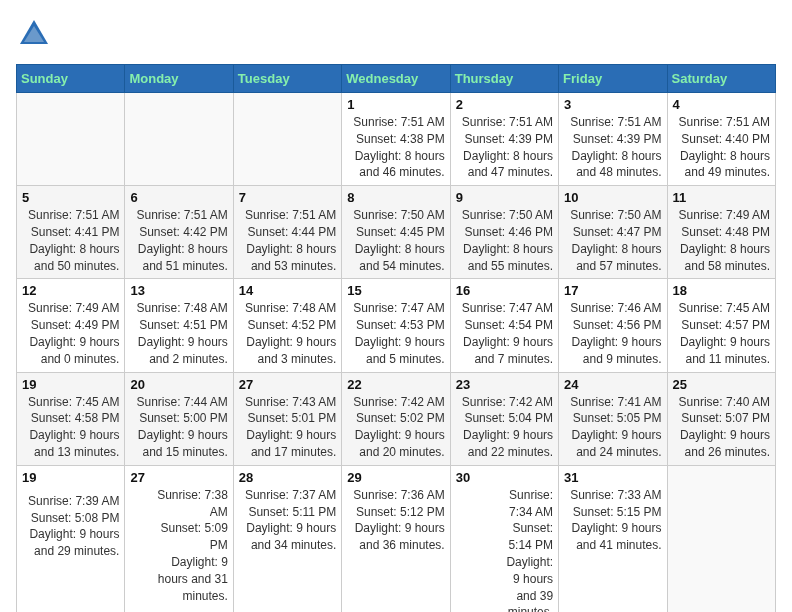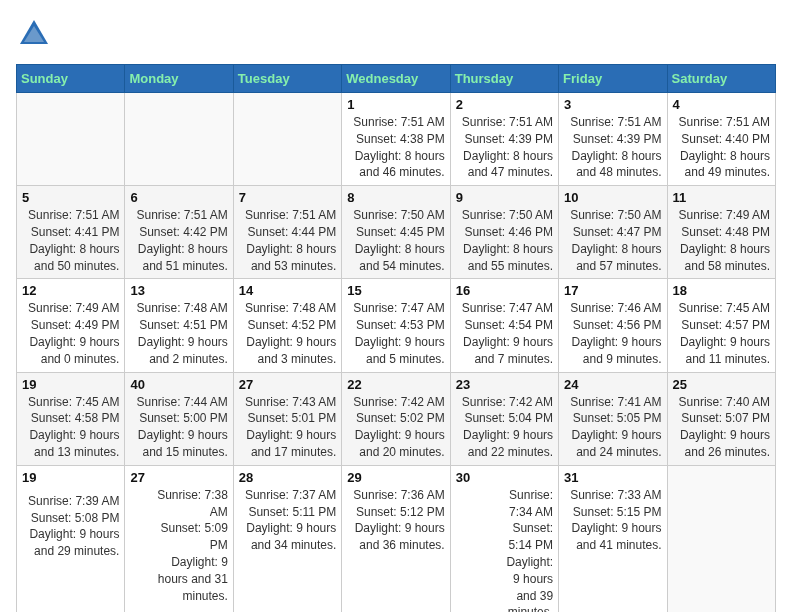--- a/index.html
+++ b/index.html
@@ -239,21 +239,21 @@
         </td>
       </tr>
       <tr>
         <td>
           <div class="day-num">19</div>
           <div class="day-info" style="white-space: pre-line;">Sunrise: 7:45 AM
 Sunset: 4:58 PM
 Daylight: 9 hours and 13 minutes.</div>
         </td>
         <td>
-          <div class="day-num">40</div>
+          <div class="day-num">20</div>
           <div class="day-info" style="white-space: pre-line;">Sunrise: 7:44 AM
 Sunset: 5:00 PM
 Daylight: 9 hours and 15 minutes.</div>
         </td>
         <td>
           <div class="day-num">27</div>
           <div class="day-info" style="white-space: pre-line;">Sunrise: 7:43 AM
 Sunset: 5:01 PM
 Daylight: 9 hours and 17 minutes.</div>
         </td>

